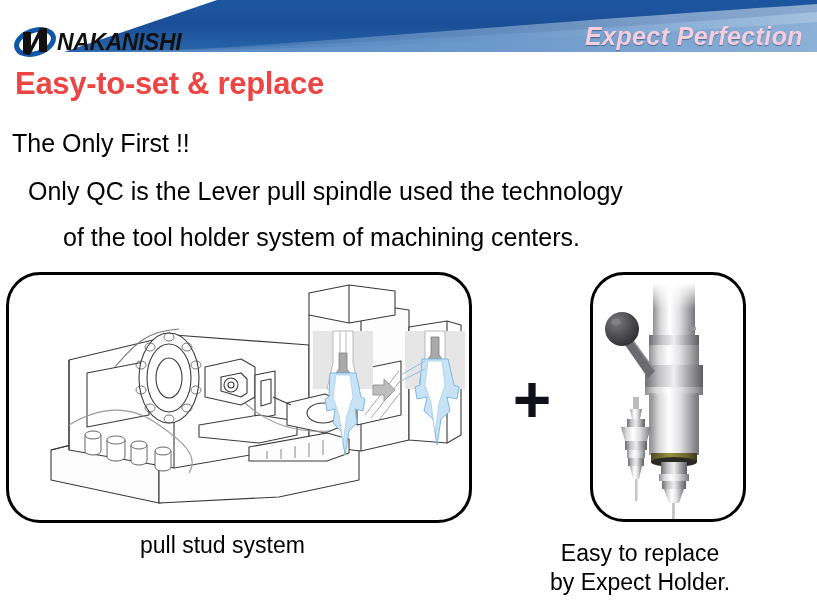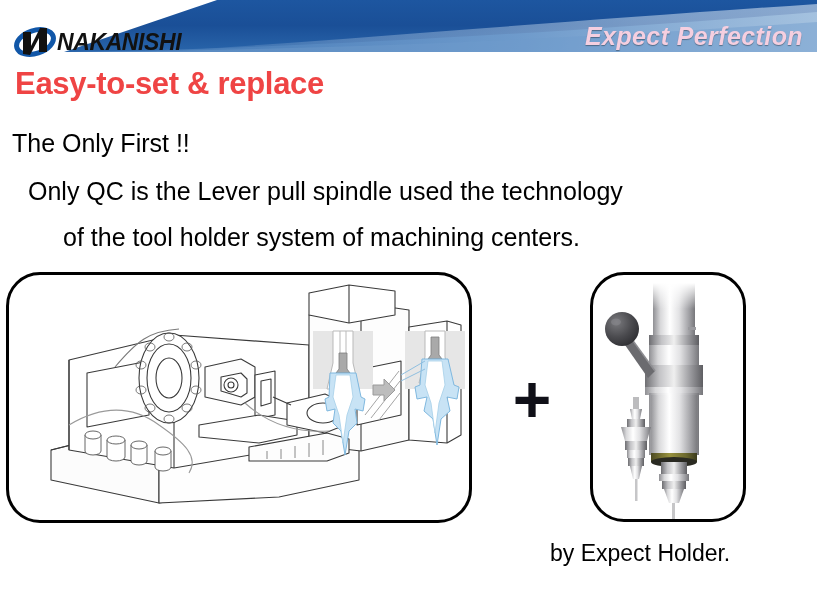--- a/index.html
+++ b/index.html
@@ -386,17 +386,19 @@
       <rect x="68" y="172" width="22" height="9" fill="url(#steelDark)"></rect>
       <rect x="70" y="181" width="18" height="8" fill="url(#steelV)"></rect>
       <rect x="71" y="189" width="16" height="8" fill="url(#steelDark)"></rect>
       <path d="M 73,197 L 85,197 L 82,210 L 76,210 Z" fill="url(#steelV)"></path>
       <rect x="78" y="210" width="2.5" height="22" fill="#c6c6c8"></rect>
     </g>
   </svg>
 </div>
 
 <div id="caption-left" class="caption">
+  <span class="cap-line">pull stud system</span>
 </div>
 
 <div id="caption-right" class="caption">
+  <span class="cap-line">Easy to replace</span>
   <span class="cap-line">by Expect Holder.</span>
 </div>
 
 </body></html>

